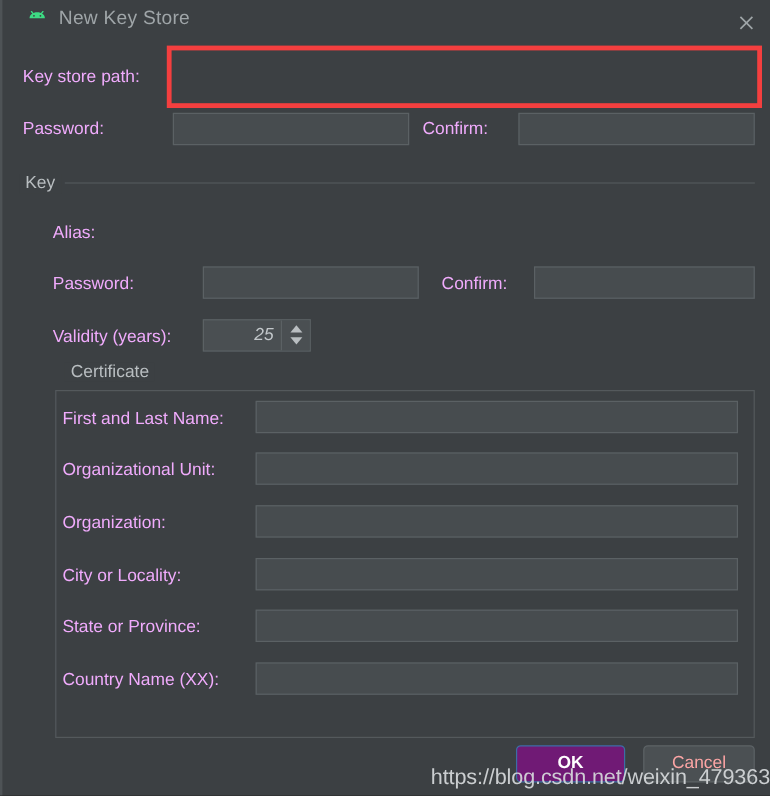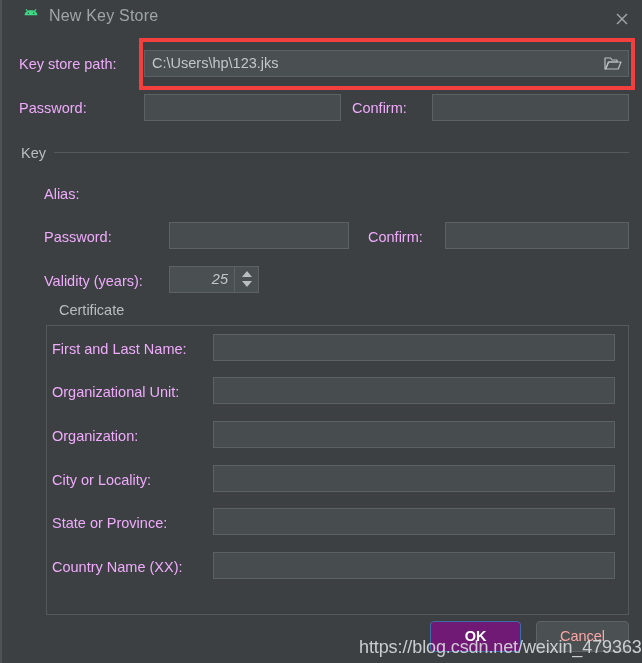--- a/index.html
+++ b/index.html
@@ -194,29 +194,20 @@
     <span class="title-text">New Key Store</span>
     <span class="close-btn">
       <svg width="28" height="28" viewBox="0 0 28 28">
         <line x1="9" y1="9" x2="19" y2="19" stroke="#9fa5a8" stroke-width="1.4"></line>
         <line x1="19" y1="9" x2="9" y2="19" stroke="#9fa5a8" stroke-width="1.4"></line>
       </svg>
     </span>
   </div>
 
   <span class="lbl" style="left:17px; top:56px;">Key store path:</span>
-  <div class="field" id="keystore-field">
-    <span class="val">C:\Users\hp\123.jks</span>
-    <span id="browse-icon">
-      <svg width="18" height="15" viewBox="0 0 18 15">
-        <path d="M1 13 L1 2 L6.5 2 L8 4 L13 4 L13 6 L4.5 6 L1.7 13 Z" fill="none" stroke="#b9bec1" stroke-width="1.2" stroke-linejoin="round"></path>
-        <path d="M4.5 6 L17 6 L14.2 13 L1.7 13 Z" fill="none" stroke="#b9bec1" stroke-width="1.2" stroke-linejoin="round"></path>
-      </svg>
-    </span>
-  </div>
   <div id="redbox"></div>
 
   <span class="lbl" style="left:17px; top:100px;">Password:</span>
   <div class="field empty" style="left:142px; top:94px; width:197px;">
     <span class="val"></span>
   </div>
   <span class="lbl" style="left:350px; top:100px;">Confirm:</span>
   <div class="field empty" style="left:430px; top:94px; width:197px;">
     <span class="val"></span>
   </div>

